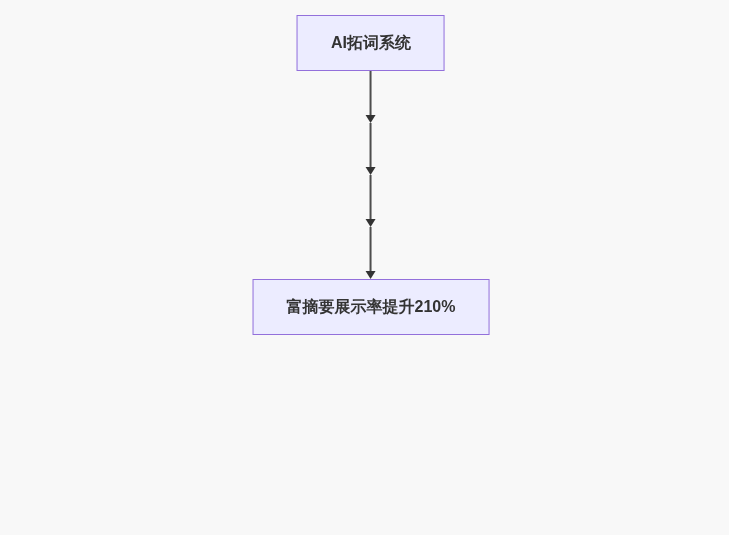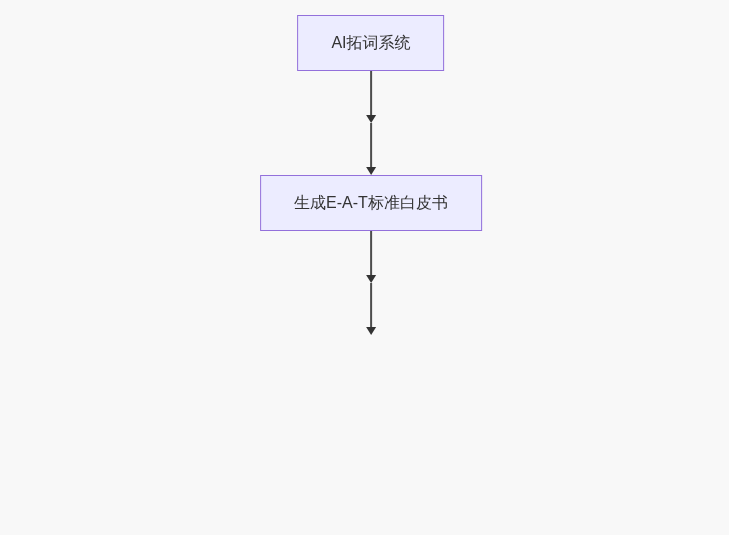--- a/index.html
+++ b/index.html
@@ -34,20 +34,21 @@
     padding: 4px 33px;
     background: #ececff;
     border: 1px solid #9370db;
     display: flex;
     align-items: center;
     justify-content: center;
     font-size: 16px;
     color: #333333;
     white-space: nowrap;
     text-align: center;
+    font-weight: bold;
   }
   .arrow {
     height: 52px;
     display: flex;
     flex-direction: column;
     align-items: center;
   }
   .arrow .shaft {
     width: 2px;
     flex: 1 1 auto;
@@ -75,30 +76,30 @@
       <div class="shaft"></div>
       <div class="head"></div>
     </div>
 
 
     <div class="arrow">
       <div class="shaft"></div>
       <div class="head"></div>
     </div>
 
-    <div class="node">
-      <span>生成E-A-T标准白皮书</span>
-    </div>
 
     <div class="arrow">
       <div class="shaft"></div>
       <div class="head"></div>
     </div>
 
 
     <div class="arrow">
       <div class="shaft"></div>
       <div class="head"></div>
     </div>
 
+    <div class="node">
+      <span>富摘要展示率提升210%</span>
+    </div>
 
   </div>
 </div>
 
 </body></html>

